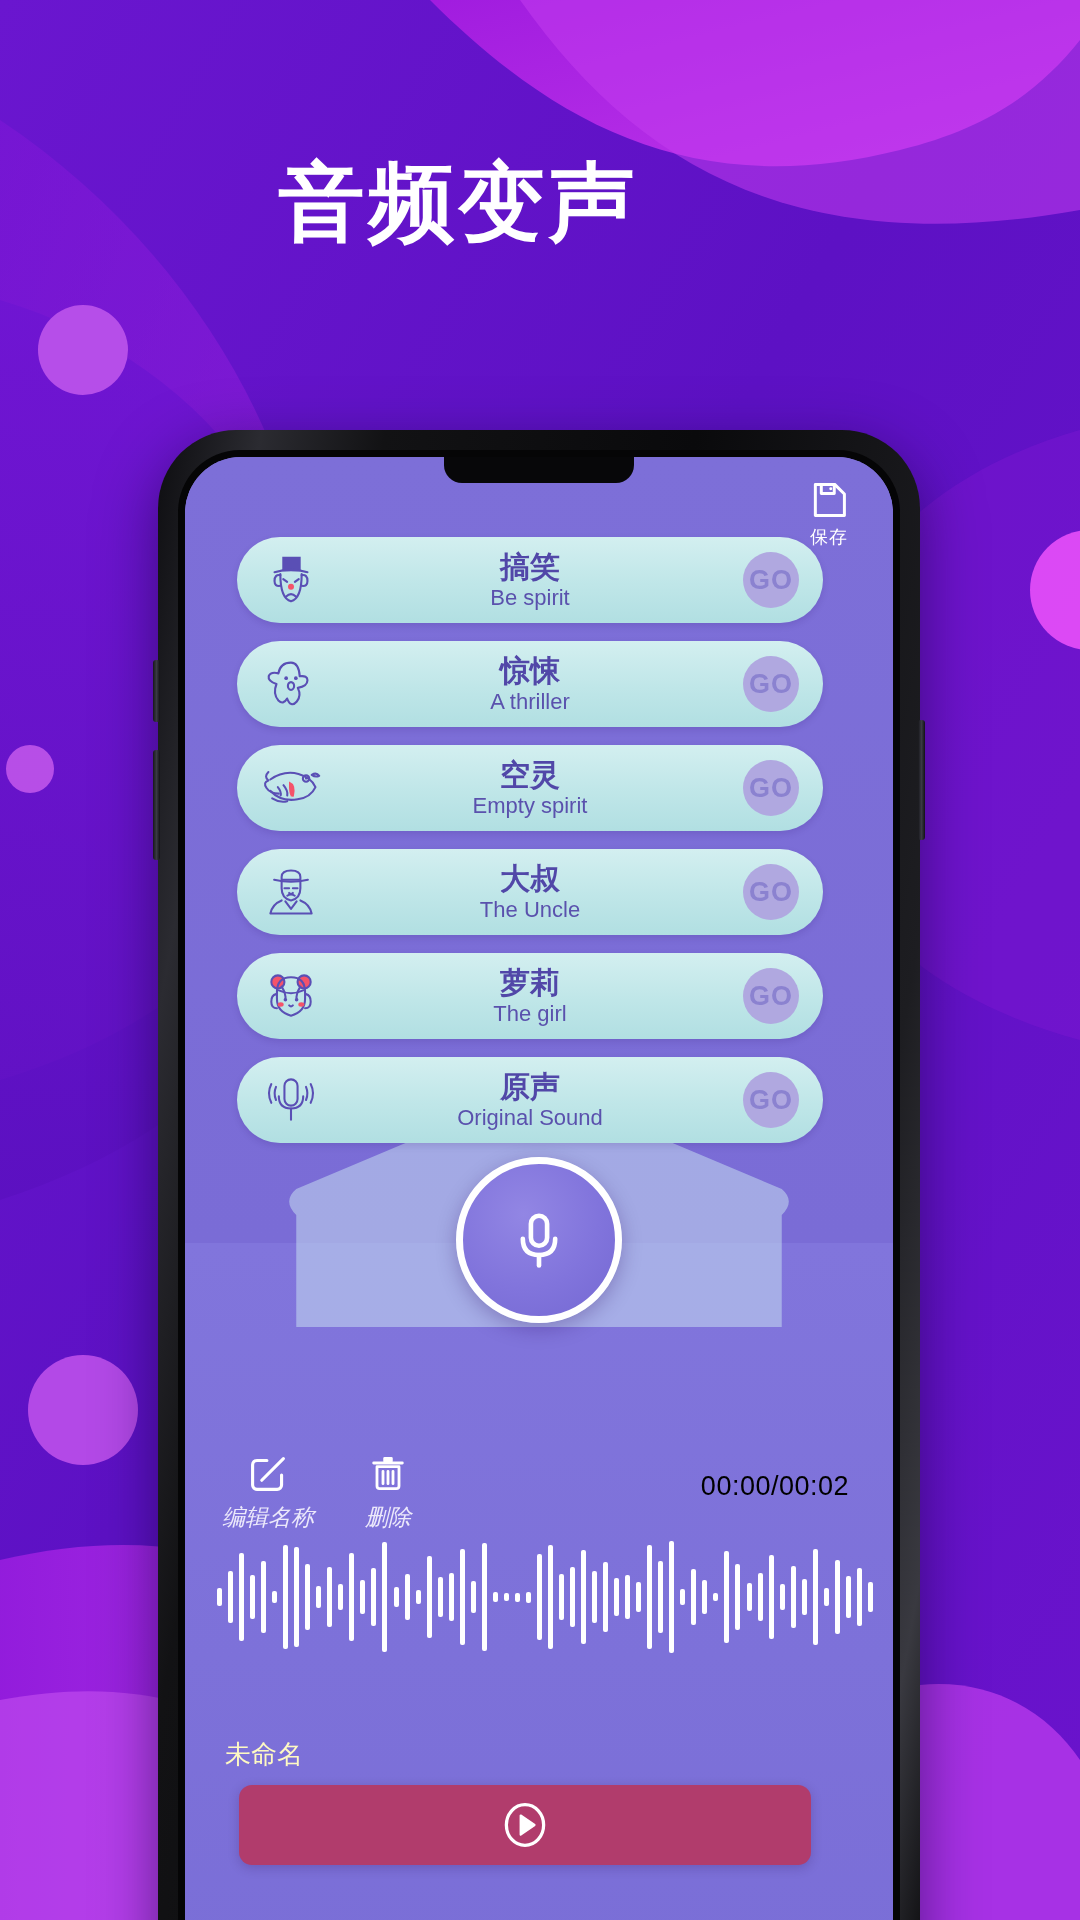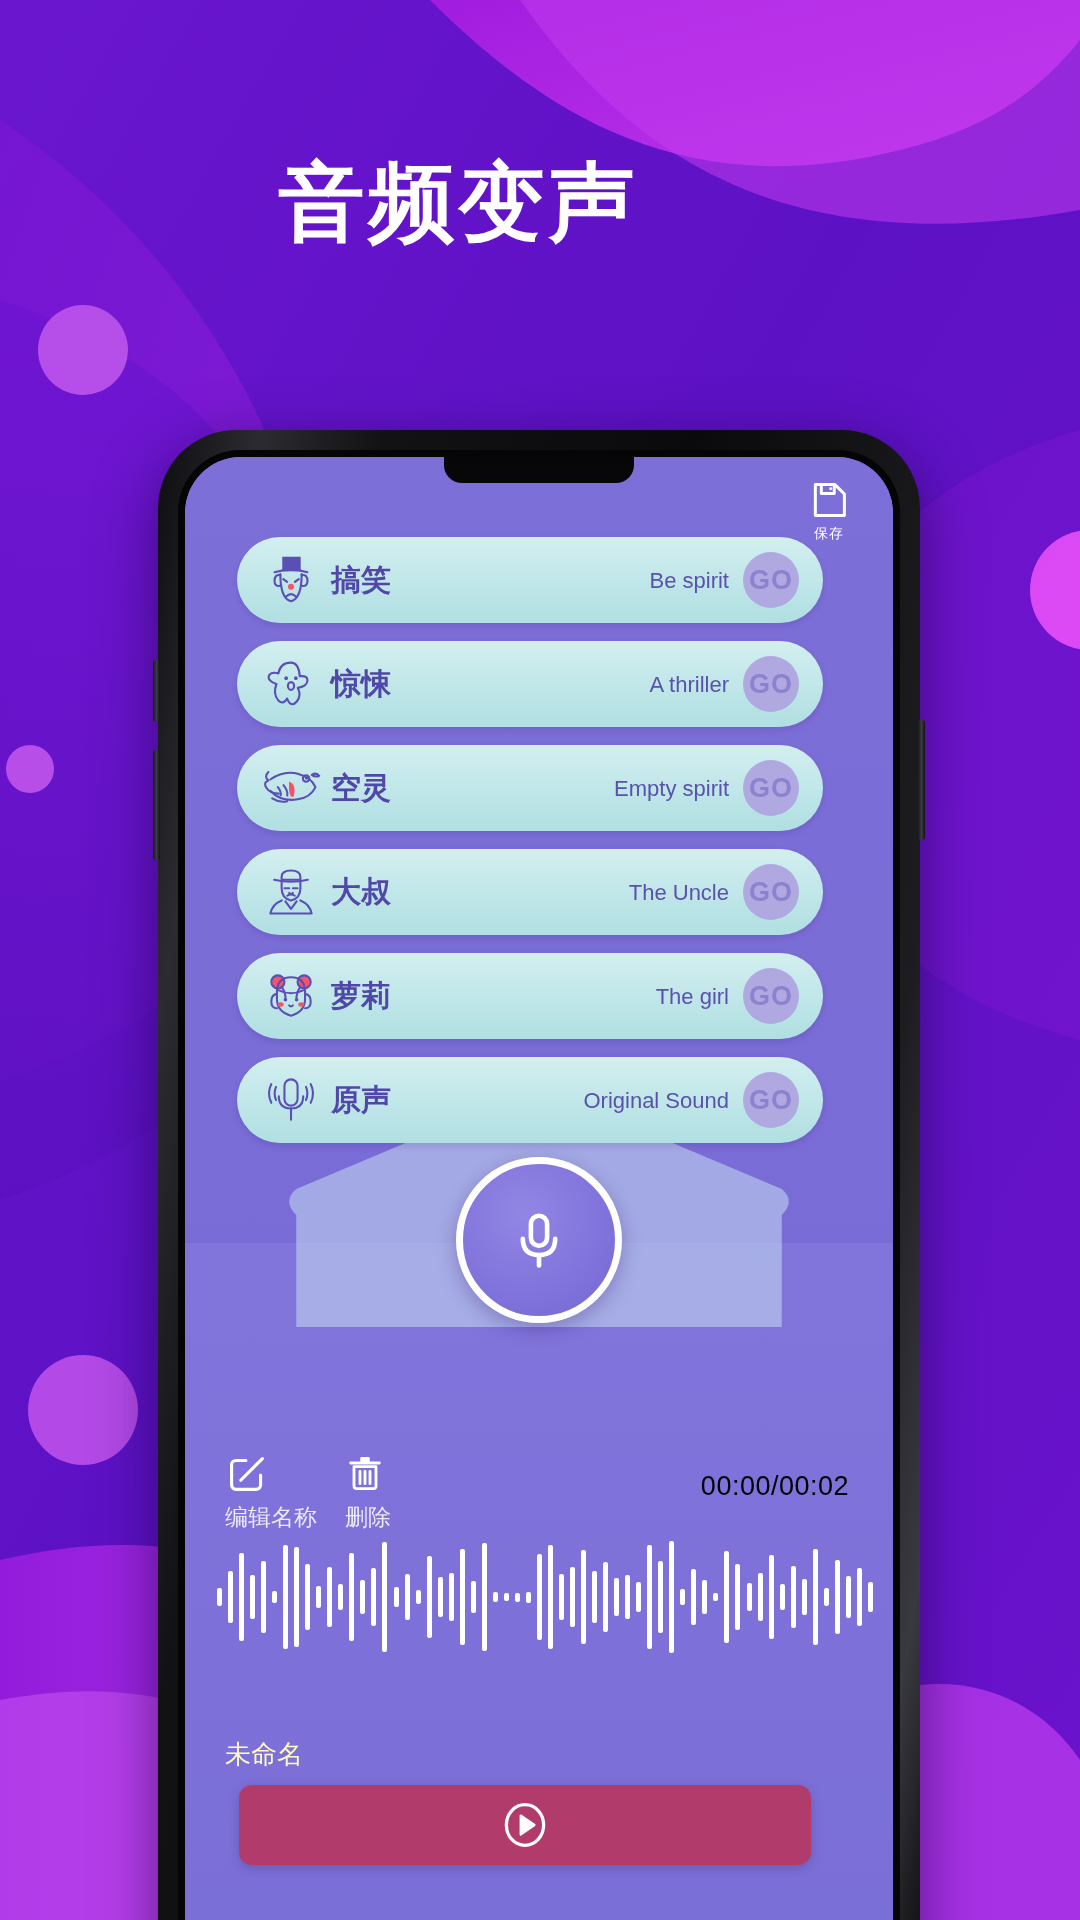--- a/index.html
+++ b/index.html
@@ -49,37 +49,37 @@
   }
   #notch{
     position:absolute;left:50%;transform:translateX(-50%);top:0;
     width:190px;height:26px;background:#070709;border-radius:0 0 18px 18px;z-index:4;
   }
   
   #save-btn{
     position:absolute;right:20px;top:22px;width:88px;z-index:7;
     display:flex;flex-direction:column;align-items:center;gap:4px;
   }
-  #save-btn .lbl{color:#ffffff;font-size:14px;letter-spacing:1px;}
+  #save-btn .lbl{color:#ffffff;font-size:18px;letter-spacing:1px;}
   
   #voice-list{
     position:absolute;left:52px;top:80px;width:586px;z-index:7;
     display:flex;flex-direction:column;gap:18px;
   }
   .voice-row{
     position:relative;height:86px;border-radius:43px;
     background:linear-gradient(180deg,#d3eff0 0%,#bfe6e8 55%,#b1dfe2 100%);
     display:flex;align-items:center;
     box-shadow:0 3px 7px rgba(40,10,90,.13);
   }
   .voice-icon{
     width:108px;display:flex;align-items:center;justify-content:center;flex:0 0 108px;
   }
   .voice-text{
-    flex:1;display:flex;flex-direction:row;align-items:center;justify-content:space-between;
+    flex:1;display:flex;flex-direction:column;align-items:center;justify-content:space-between;
     transform:translateX(-14px);
   }
   .voice-cn{color:#5147a8;font-size:30px;line-height:34px;font-weight:bold;}
   .voice-en{color:#5a51ad;font-size:22px;line-height:27px;}
   .go-btn{
     flex:0 0 56px;width:56px;height:56px;border-radius:50%;margin-right:24px;
     background:#b0a8e0;color:#8b82d0;font-size:27px;font-weight:bold;
     display:flex;align-items:center;justify-content:center;letter-spacing:1px;
   }
   
@@ -87,21 +87,21 @@
   #mic-button{
     position:absolute;left:50%;top:700px;transform:translateX(-50%);
     width:152px;height:152px;border-radius:50%;z-index:8;
     background:radial-gradient(circle at 40% 33%,#9286e4 0%,#8174dc 55%,#7468d2 100%);
     border:7px solid #ffffff;
     display:flex;align-items:center;justify-content:center;
     box-shadow:0 6px 20px rgba(40,5,90,.28);
   }
   
   #tools{position:absolute;left:40px;top:995px;display:flex;gap:34px;z-index:7;}
-  .tool{display:flex;flex-direction:column;gap:6px;width:86px;}
+  .tool{display:flex;flex-direction:column;align-items:center;gap:6px;width:86px;font-style:italic;}
   .tool .lbl{color:#ece9fb;font-size:23px;white-space:nowrap;}
   #timecode{
     position:absolute;right:44px;top:1014px;color:#000000;font-size:27px;z-index:7;
     letter-spacing:.5px;
   }
   #waveform{
     position:absolute;left:32px;top:1075px;width:656px;height:130px;z-index:7;
     display:flex;align-items:center;justify-content:space-between;
   }
   #waveform span{display:block;width:5px;background:#ffffff;border-radius:2px;}

